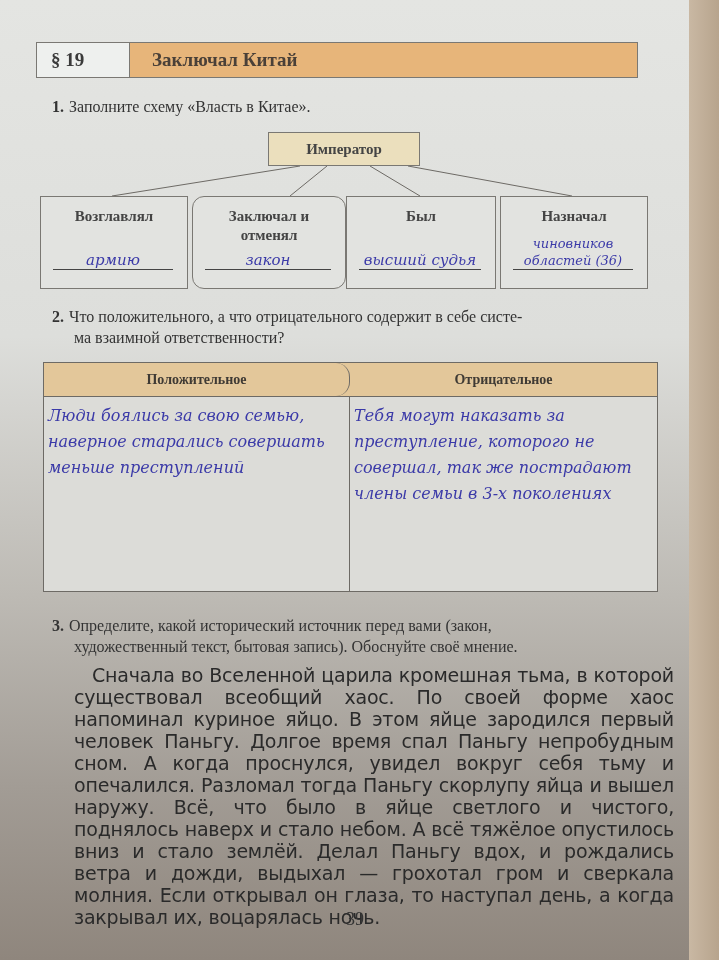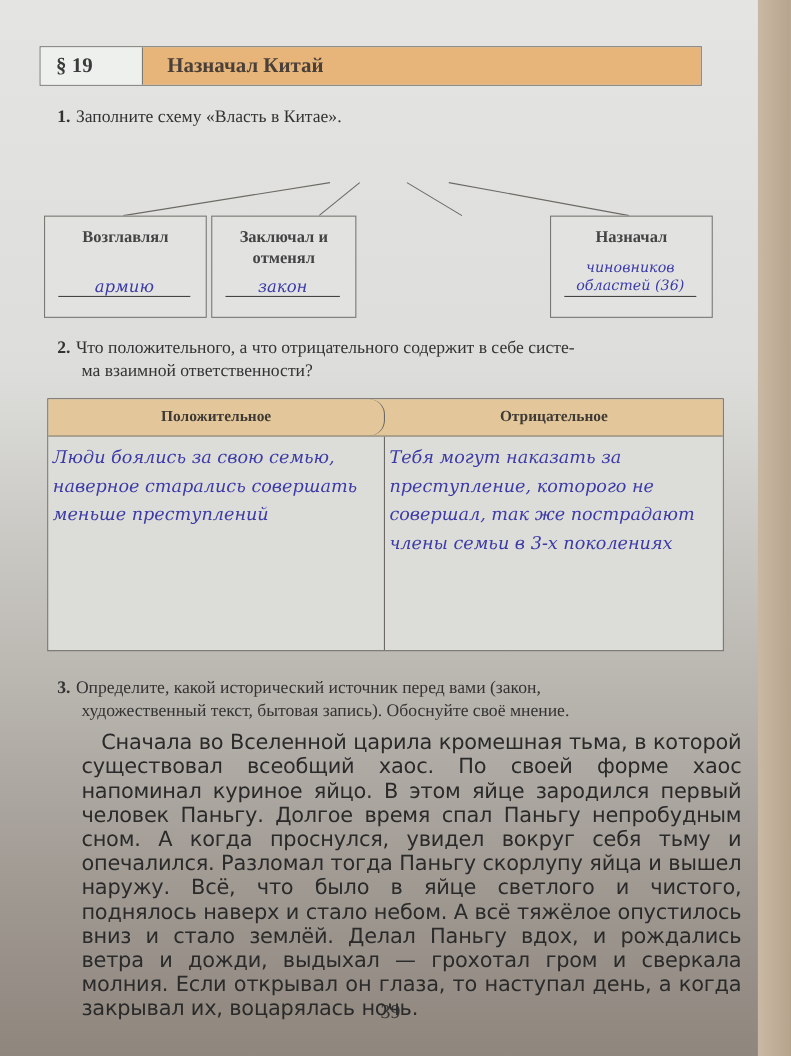--- a/index.html
+++ b/index.html
@@ -49,21 +49,21 @@
     position: absolute; top: 196px; height: 93px; border: 1px solid #7a7873; background: #e2e3e0;
     text-align: center; font-weight: bold; font-size: 15px; color: #444; line-height: 19px; padding-top: 10px;
   }
   .box .ans {
     position: absolute; left: 12px; right: 14px; bottom: 18px;
     border-bottom: 1px solid #444;
     font-family: "DejaVu Serif", serif; font-style: italic; font-weight: normal;
     color: #3b3aa8; font-size: 15px; line-height: 17px; text-align: center;
   }
   .b1 { left: 40px; width: 148px; }
-  .b2 { left: 192px; width: 132px; }
+  .b2 { left: 192px; width: 154px; border-radius: 12px; }
   .b3 { left: 346px; width: 150px; }
   .b4 { left: 500px; width: 148px; }
 
   .tbl {
     position: absolute; left: 43px; top: 362px; width: 615px; height: 230px;
     border: 1px solid #6d6a65;
   }
   .tbl .thead { display: flex; height: 34px; background: #e3c79a; border-bottom: 1px solid #6d6a65; }
   .tbl .th { flex: 1; display: flex; align-items: center; justify-content: center;
     font-weight: bold; font-size: 14px; color: #3f3a34; border-radius: 14px; }
@@ -79,42 +79,47 @@
     color: #2a2a2a; text-align: justify; text-indent: 18px; letter-spacing: -0.2px;
   }
   .pagenum { position: absolute; left: 346px; top: 909px; font-size: 18px; color: #333; }
 </style>
 </head>
 <body>
 
 <div class="page">
   <div class="header">
     <div class="num">§ 19</div>
-    <div class="title">Назначал Китай</div>
+    <div class="title">Заключал Китай</div>
   </div>
 
   <div class="q q1">
     <span class="n">1.</span><span>Заполните схему «Власть в Китае».</span>
   </div>
 
   <svg class="lines">
     <line x1="300" y1="166" x2="112" y2="196" stroke="#6d6a65" stroke-width="1"></line>
     <line x1="327" y1="166" x2="290" y2="196" stroke="#6d6a65" stroke-width="1"></line>
     <line x1="370" y1="166" x2="420" y2="196" stroke="#6d6a65" stroke-width="1"></line>
     <line x1="408" y1="166" x2="572" y2="196" stroke="#6d6a65" stroke-width="1"></line>
   </svg>
 
+  <div class="emperor">Император</div>
 
   <div class="box b1">
     <div>Возглавлял</div>
     <div class="ans">армию</div>
   </div>
   <div class="box b2">
     <div style="width:90px;margin:0 auto;">Заключал и отменял</div>
     <div class="ans">закон</div>
+  </div>
+  <div class="box b3">
+    <div>Был</div>
+    <div class="ans">высший судья</div>
   </div>
   <div class="box b4">
     <div>Назначал</div>
     <div class="ans" style="font-size:13px;">чиновников областей (36)</div>
   </div>
 
   <div class="q q2">
     <span class="n">2.</span><span>Что положительного, а что отрицательного содержит в себе систе-</span>
     <span class="cont">ма взаимной ответственности?</span>
   </div>

